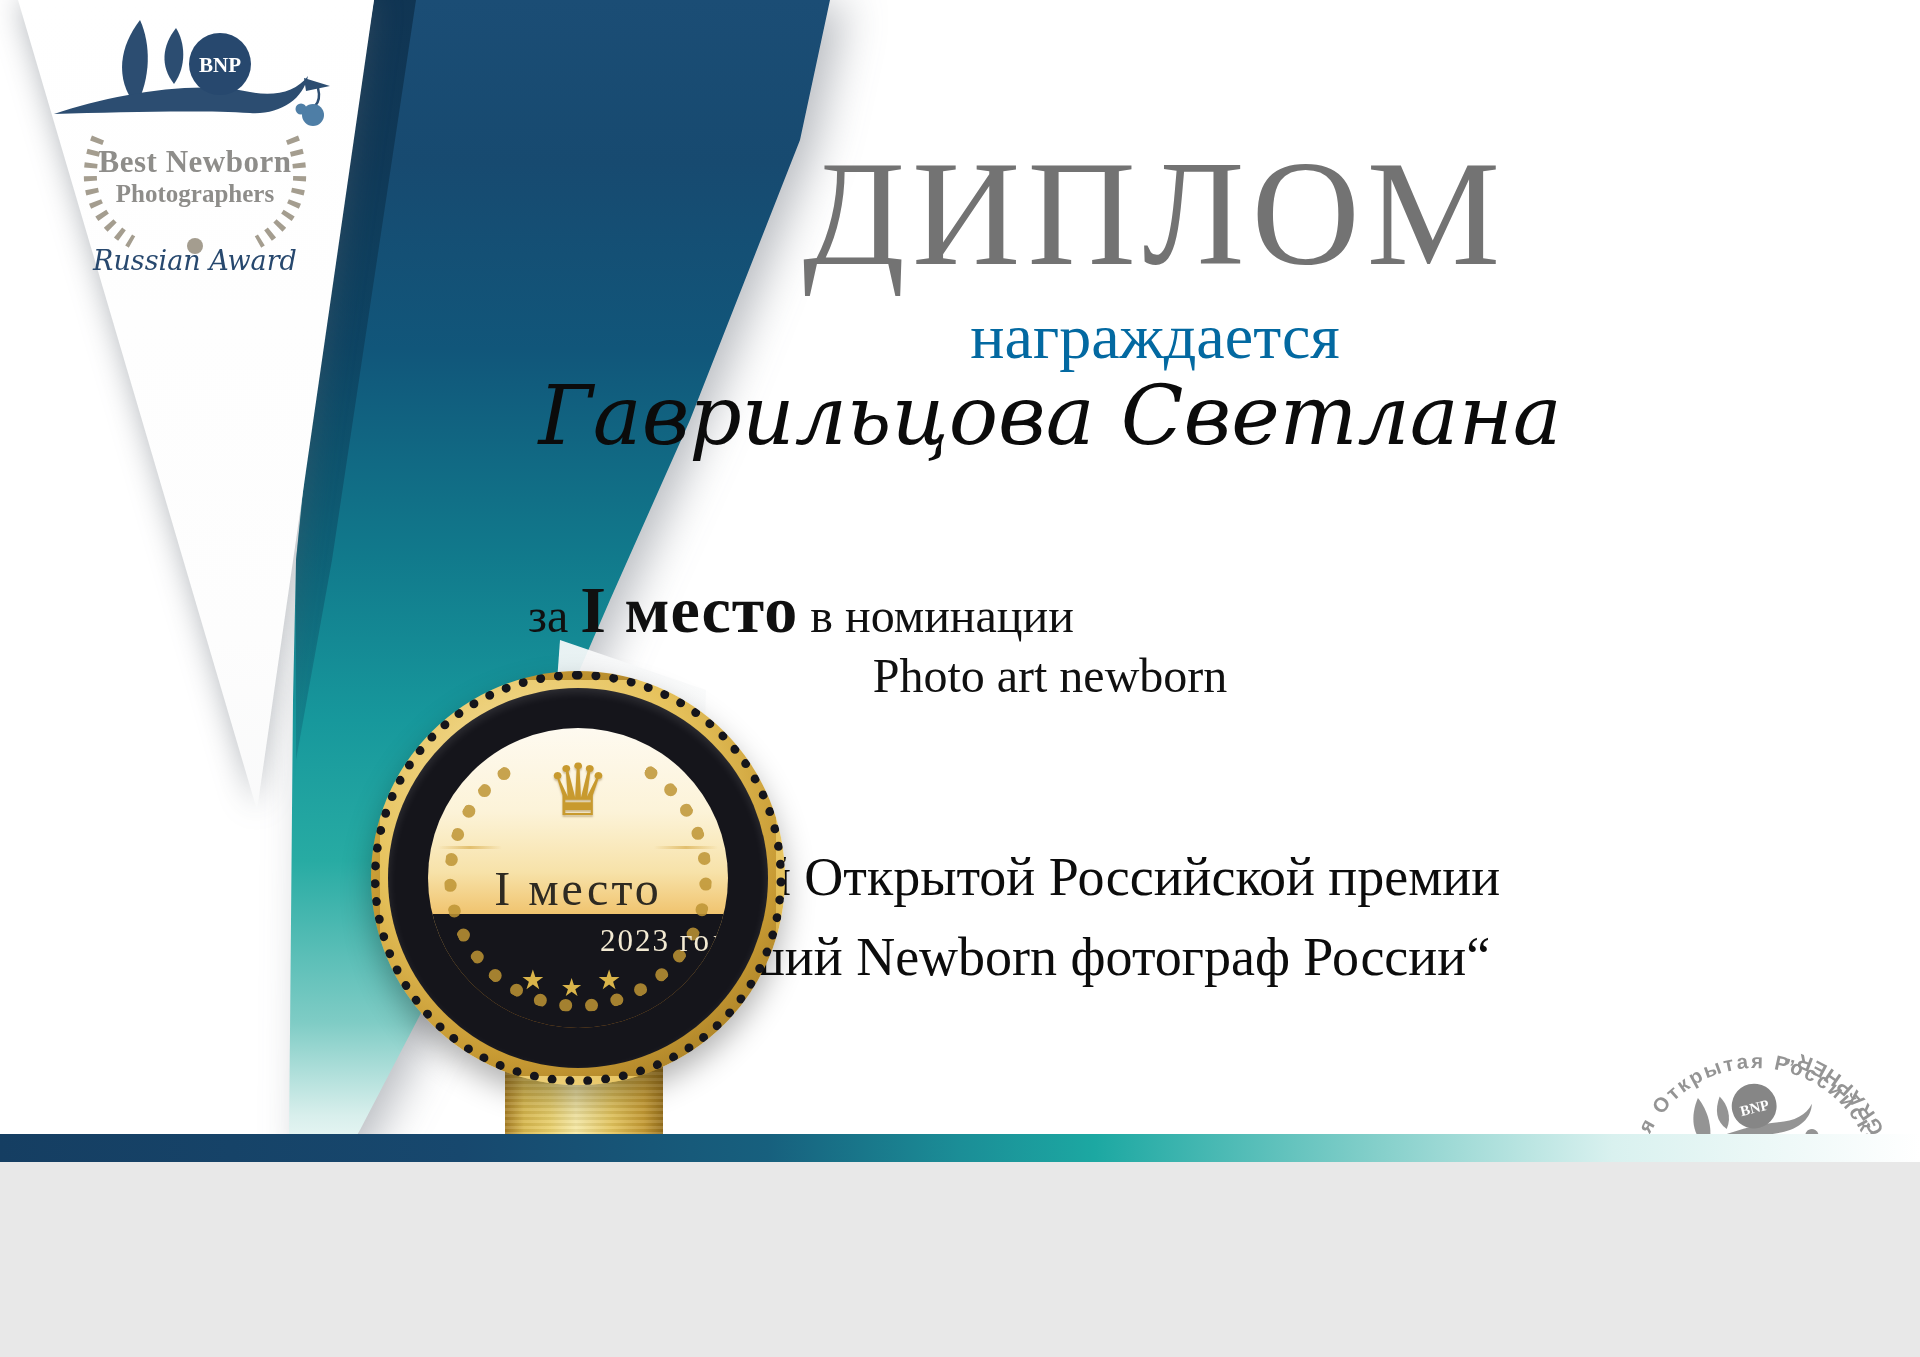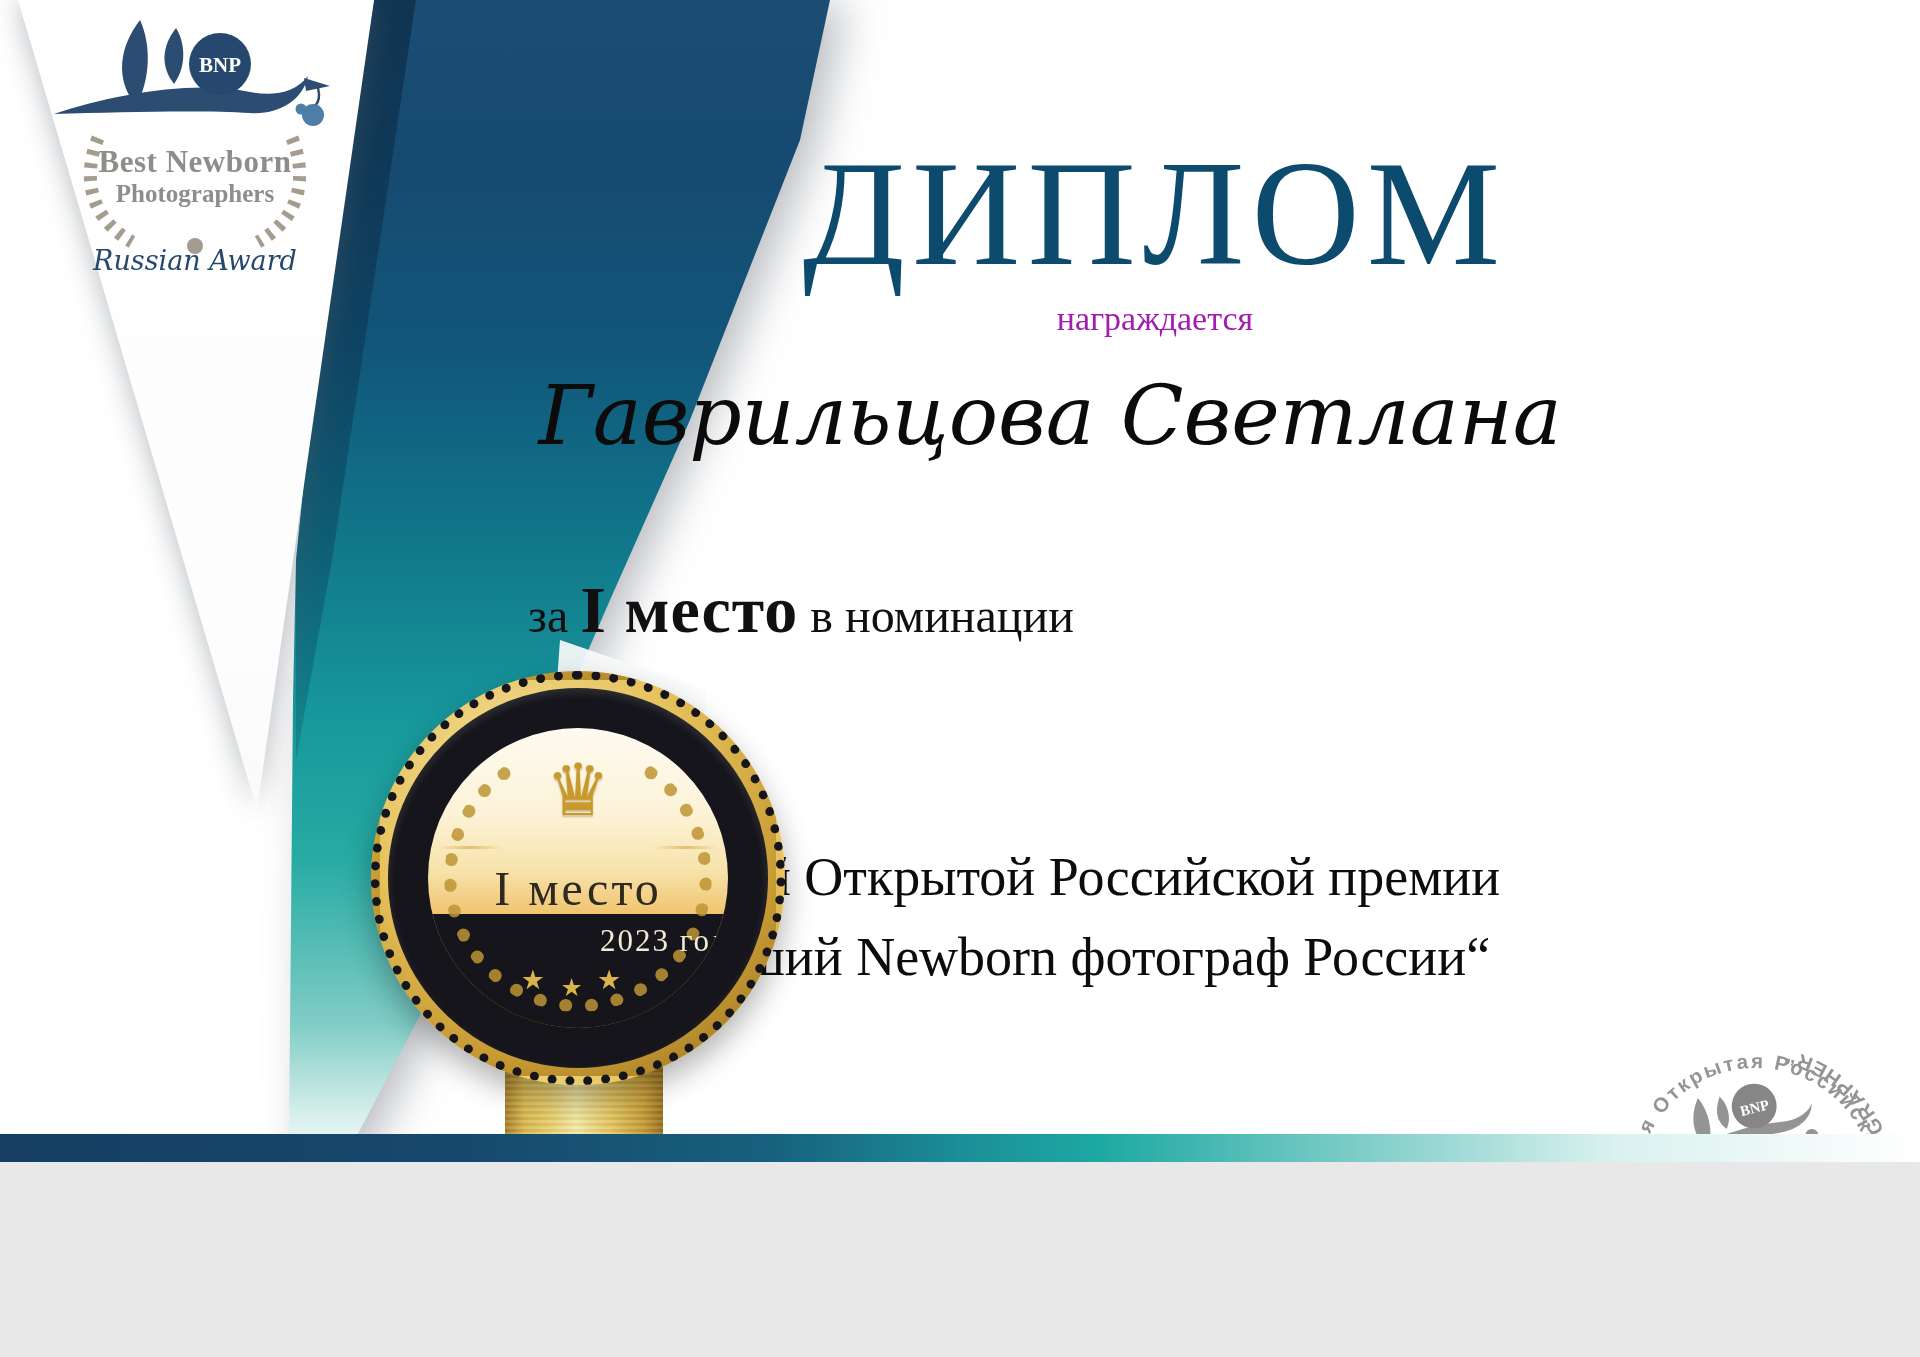--- a/index.html
+++ b/index.html
@@ -27,22 +27,22 @@
   .whiteTri-wrap{position:absolute;inset:0;filter:drop-shadow(0 0 15px rgba(84,94,104,.45));z-index:3;}
   .whiteTri{
     position:absolute;inset:0;
     background:linear-gradient(180deg,#ffffff 0%,#fdfdfd 55%,#f2f3f4 100%);
     clip-path:polygon(18px 0,374px 0,257px 810px);
   }
   
   .logo{position:absolute;left:52px;top:16px;width:286px;height:262px;z-index:4;}
   
   .titleBlock{position:absolute;left:740px;top:138px;width:830px;text-align:center;z-index:5;}
-  .title{font-size:150px;line-height:1.0;letter-spacing:7px;color:#0c4a6e;}
-  .awardedLabel{margin-top:12px;font-size:34px;color:#a21caf;}
+  .title{font-size:150px;line-height:1.0;letter-spacing:7px;color:#737373;}
+  .awardedLabel{margin-top:12px;font-size:64px;color:#0369a1;}
   .nameBlock{position:absolute;left:520px;top:368px;width:1060px;text-align:center;z-index:5;}
   .recipient{font-family:"DejaVu Serif",serif;font-style:italic;font-size:82px;color:#0b0b0b;transform:skewX(-4deg);}
   .placeBlock{position:absolute;left:528px;top:572px;width:1060px;text-align:left;z-index:5;font-size:48px;}
   .placeBlock .big{font-size:66px;font-weight:bold;letter-spacing:1px;}
   .nomination{position:absolute;left:520px;top:648px;width:1060px;text-align:center;font-size:48px;z-index:5;}
   .compBlock{position:absolute;left:510px;top:846px;width:1100px;text-align:center;z-index:5;}
   .compLine1{font-size:54px;color:#0c0c0c;}
   .compLine2{margin-top:18px;font-size:54px;color:#0c0c0c;}
   .footerText{position:absolute;left:1478px;top:1208px;font-size:44px;color:#0c0c0c;z-index:7;}
   
@@ -149,20 +149,21 @@
   <div class="nameBlock">
     <span class="recipient">Гаврильцова Светлана</span>
   </div>
 
   <div class="placeBlock">
     <span>за</span>
     <span class="big">I место</span>
     <span>в номинации</span>
   </div>
 
+  <div class="nomination">Photo art newborn</div>
 
   <div class="compBlock">
     <div class="compLine1">Первой Открытой Российской премии</div>
     <div class="compLine2">„Лучший Newborn фотограф России“</div>
   </div>
 
   <div class="ribbon"></div>
   <div class="medal">
     <div class="medalOuter"></div>
     <div class="medalBlack"></div>

